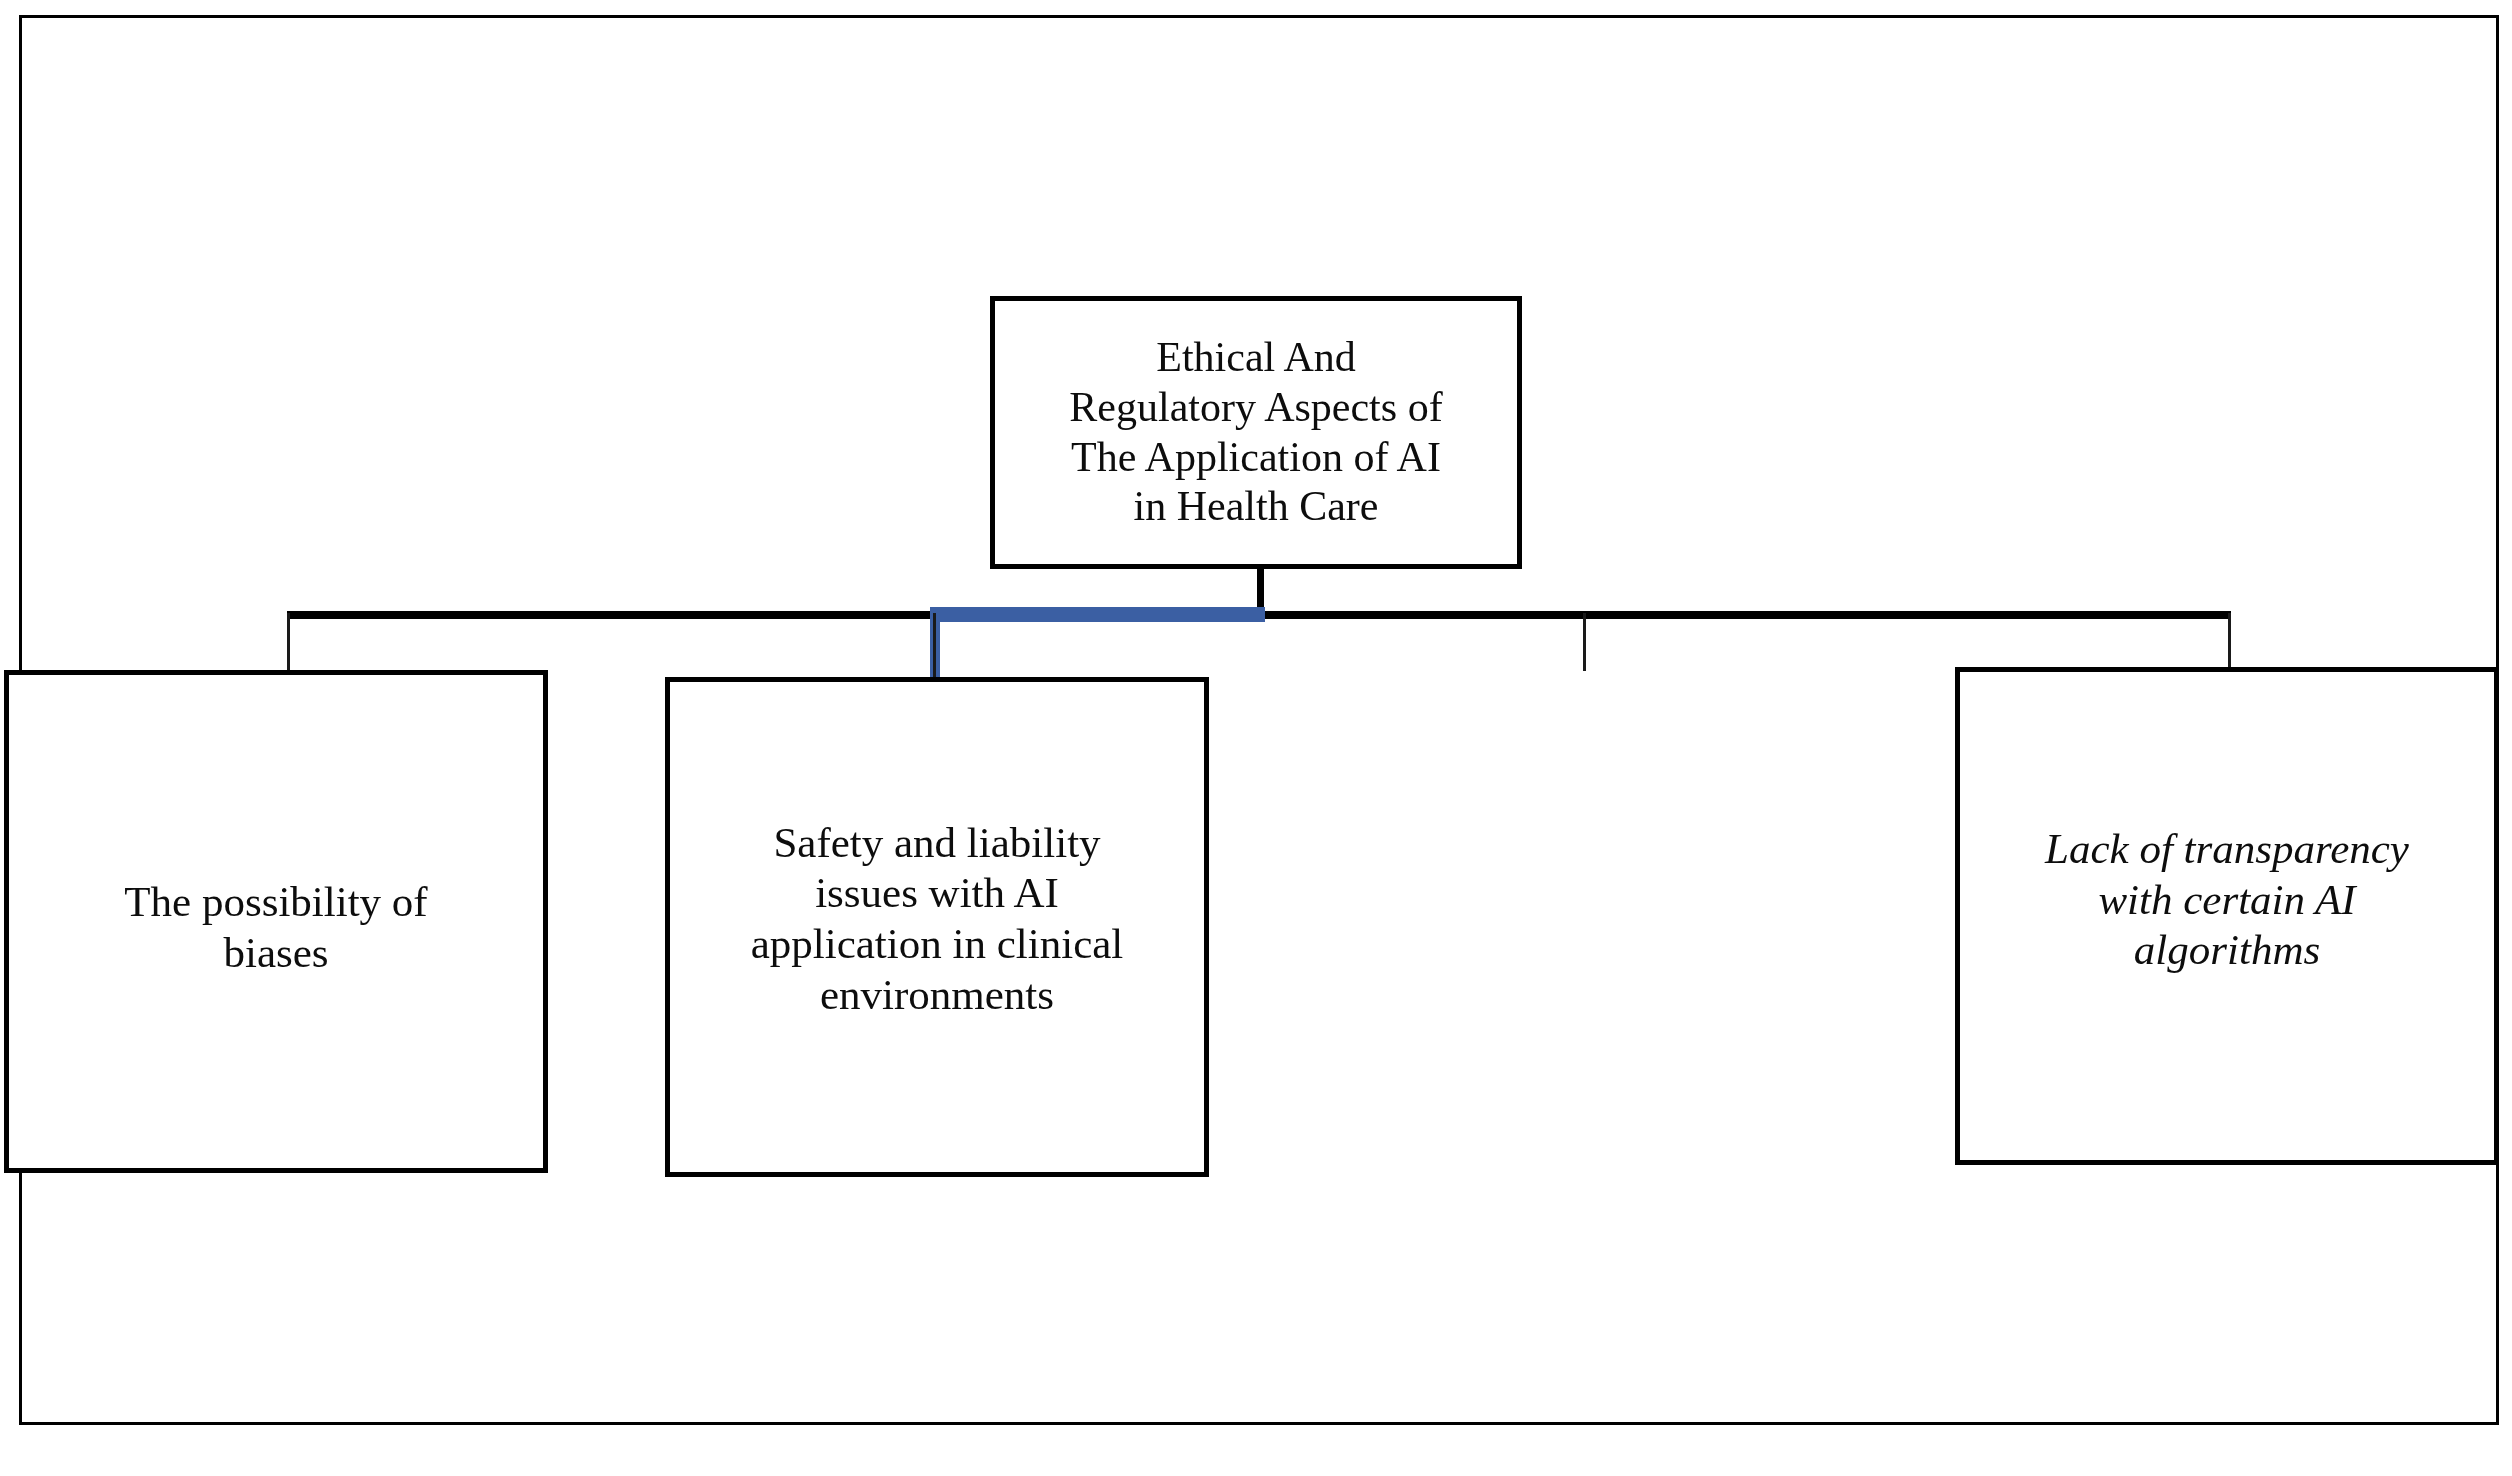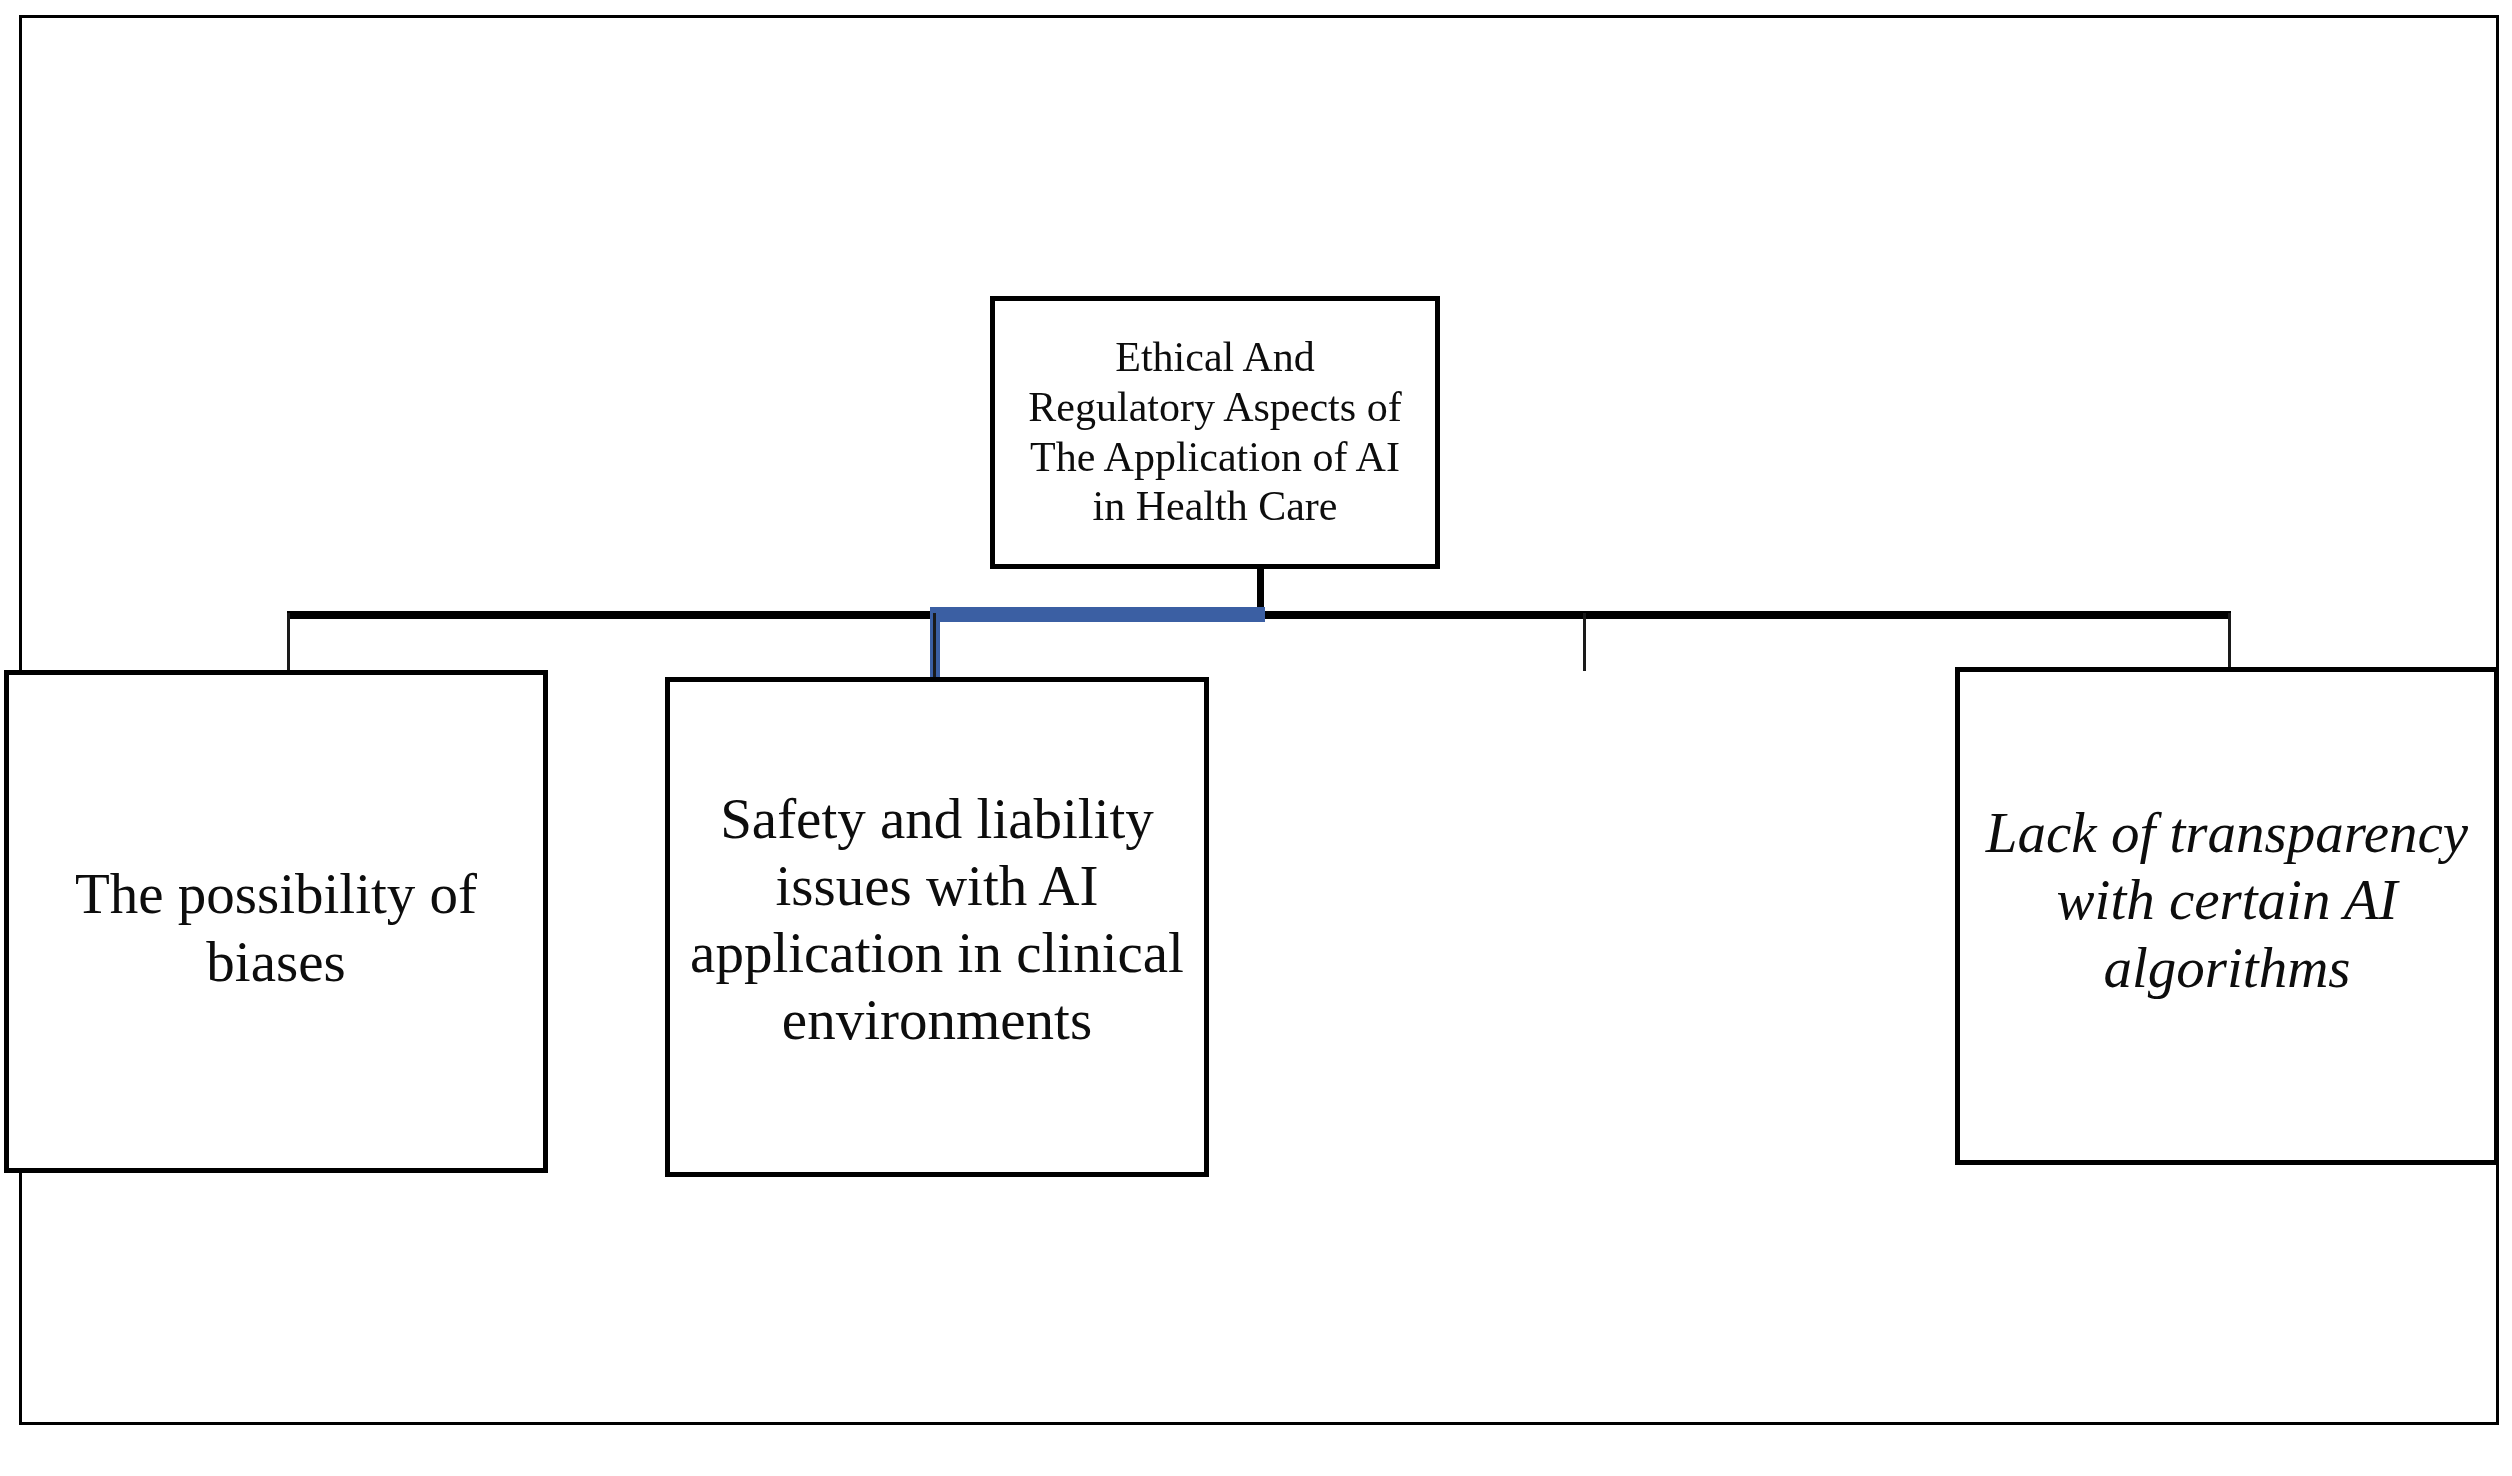--- a/index.html
+++ b/index.html
@@ -43,21 +43,21 @@
     color: #0d0d0d;
     line-height: 1.18;
     white-space: pre-line;
     padding: 0 9.6px;
   }
 
   
   #root-node {
     left: 990px;
     top: 296px;
-    width: 450px;
+    width: 532px;
     height: 273px;
   }
   #root-node .node-label {
     font-size: 42px;
   }
 
   
   #child-node-0 {
     left: 4px;
     top: 670px;
@@ -77,21 +77,21 @@
     height: 498px;
   }
   #child-node-3 {
     left: 1955px;
     top: 667px;
     width: 544px;
     height: 498px;
     font-style: italic;
   }
   .child .node-label {
-    font-size: 57px;
+    font-size: 43px;
   }
   
   #child-node-0 .node-label { transform: translateY(6.2px); }
   #child-node-1 .node-label { transform: translateY(-8.3px); }
   #child-node-2 .node-label { transform: translateY(-4.1px); }
   #child-node-3 .node-label { transform: translateY(-16.5px); }
 
   
   .conn-h {
     position: absolute;

